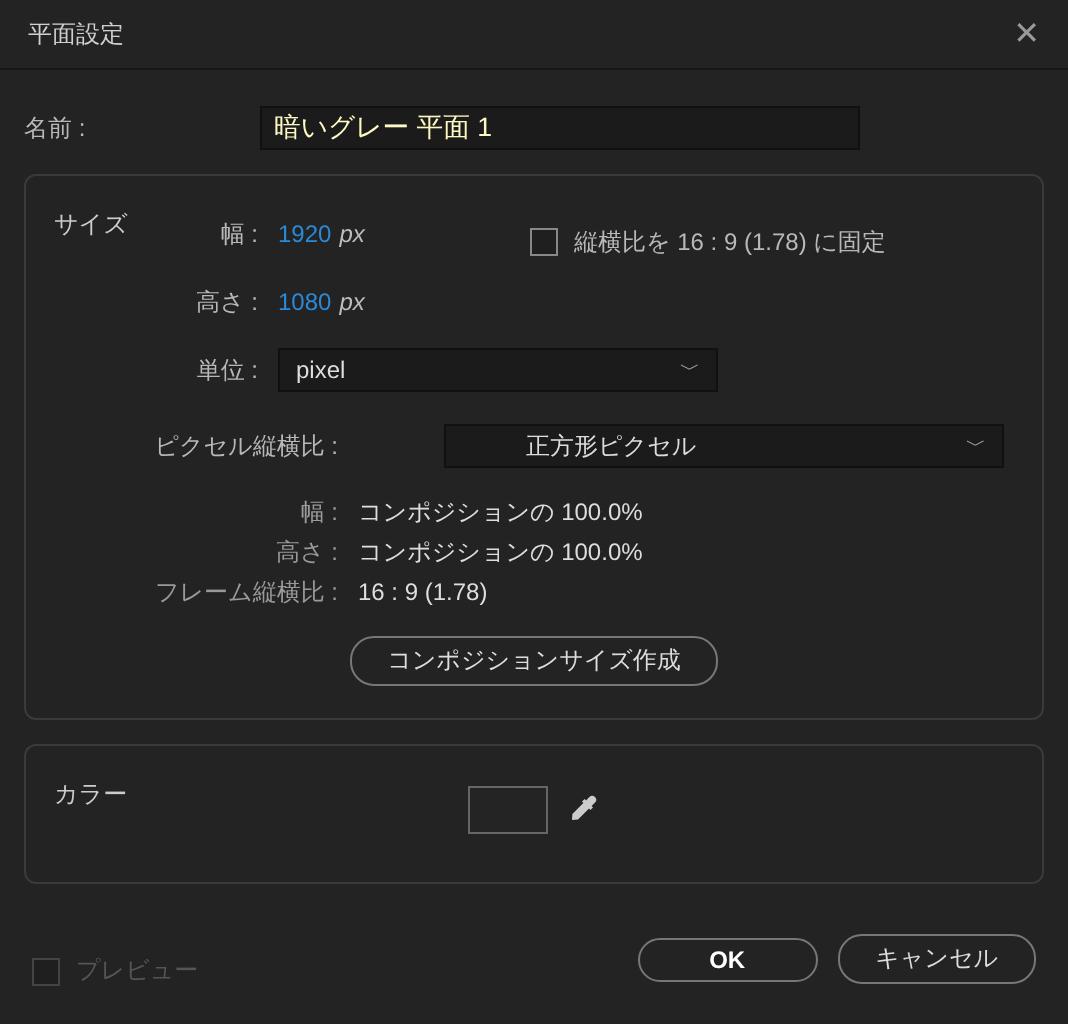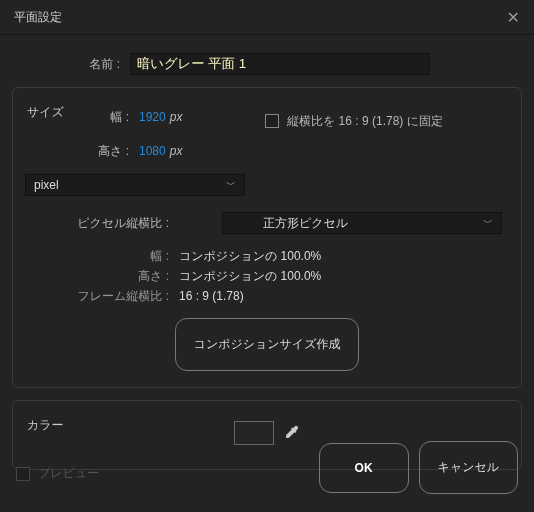--- a/index.html
+++ b/index.html
@@ -3,21 +3,21 @@
 <meta charset="utf-8">
 <style>
 * { box-sizing: border-box; margin: 0; padding: 0; font-family: "Hiragino Sans", "Meiryo", sans-serif; }
 body { background: #232323; width: 534px; height: 512px; overflow: hidden; color: #b8b8b8; font-size: 12px; }
 .titlebar { height: 34px; display: flex; align-items: center; justify-content: space-between; padding: 0 14px; color: #d0d0d0; }
 .titlebar .close { font-size: 16px; color: #999; cursor: pointer; }
 .separator { border-top: 1px solid #161616; }
 .content { padding: 10px 12px 0 12px; }
 
 .row-name { display: flex; align-items: center; margin: 8px 0 12px 0; }
-.row-name .lbl { width: 118px; text-align: right; padding-right: 10px; }
+.row-name .lbl { width: 118px; padding-right: 10px; }
 .name-input { background: #1b1b1b; border: 1px solid #111; color: #fef9c3; padding: 3px 6px; width: 300px; height: 22px; }
 
 .fieldset { border: 1px solid #3a3a3a; border-radius: 6px; padding: 12px 12px 16px 12px; margin-bottom: 12px; position: relative; }
 .fieldset .legend { position: absolute; top: -8px; left: 10px; background: #232323; padding: 0 4px; color: #ccc; font-size: 12px; margin-top: 24px; }
 
 .size-grid { display: flex; }
 .size-left { width: 240px; }
 .size-row { display: flex; align-items: center; height: 34px; }
 .size-row .lbl { width: 114px; text-align: right; padding-right: 10px; }
 .size-row .val { color: #2a8ad8; }
@@ -35,21 +35,21 @@
 
 .select-row2 { display: flex; align-items: center; height: 34px; margin-top: 4px; gap: 43px; }
 .select-row2 .lbl { width: 154px; text-align: right; padding-right: 10px; }
 
 .info { margin-top: 6px; }
 .info-row { display: flex; height: 20px; align-items: center; }
 .info-row .lbl { width: 154px; text-align: right; padding-right: 10px; color: #999; }
 .info-row .val { color: #ddd; }
 
 .center-btn-wrap { display: flex; justify-content: center; margin-top: 12px; }
-.btn { border: 1px solid #777; background: transparent; color: #ddd; border-radius: 12px; padding: 17px 18px; font-size: 12px; cursor: pointer; }
+.btn { border: 1px solid #777; background: transparent; color: #ddd; border-radius: 12px; padding: 3px 18px; font-size: 12px; cursor: pointer; }
 
 .color-row { display: flex; align-items: center; justify-content: center; height: 40px; gap: 10px; }
 .swatch { width: 40px; height: 24px; background: #242424; border: 1px solid #666; }
 .eyedrop { color: #ccc; font-size: 14px; cursor: pointer; }
 
 .footer { display: flex; align-items: center; padding: 10px 16px; position: absolute; bottom: 8px; left: 0; right: 0; }
 .footer .preview { display: flex; align-items: center; color: #555; margin-top: 12px; }
 .footer .spacer { flex: 1; }
 .footer .btn { min-width: 90px; margin-left: 10px; text-align: center; }
 .footer .btn.ok { font-weight: bold; color: #fff; }
@@ -87,20 +87,21 @@
           <span class="unit">px</span>
         </div>
       </div>
       <div class="lock-row">
         <span class="checkbox"></span>
         <span>縦横比を 16 : 9 (1.78) に固定</span>
       </div>
     </div>
 
     <div class="select-row">
+      <span class="lbl">単位 :</span>
       <div class="select small">
         <span>pixel</span>
         <span class="chev">﹀</span>
       </div>
     </div>
 
     <div class="select-row2">
       <span class="lbl">ピクセル縦横比 :</span>
       <div class="select large">
         <span>正方形ピクセル</span>

